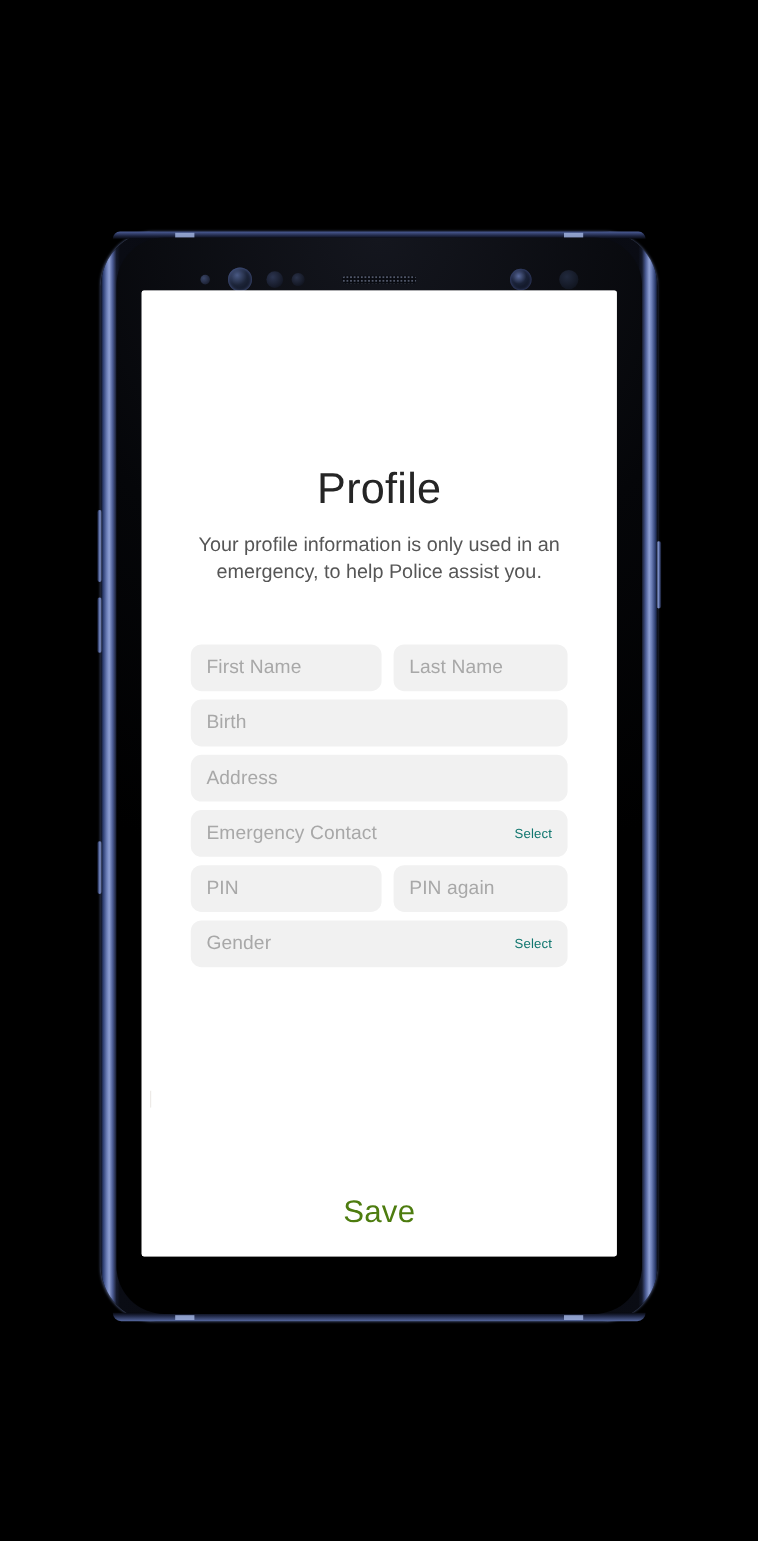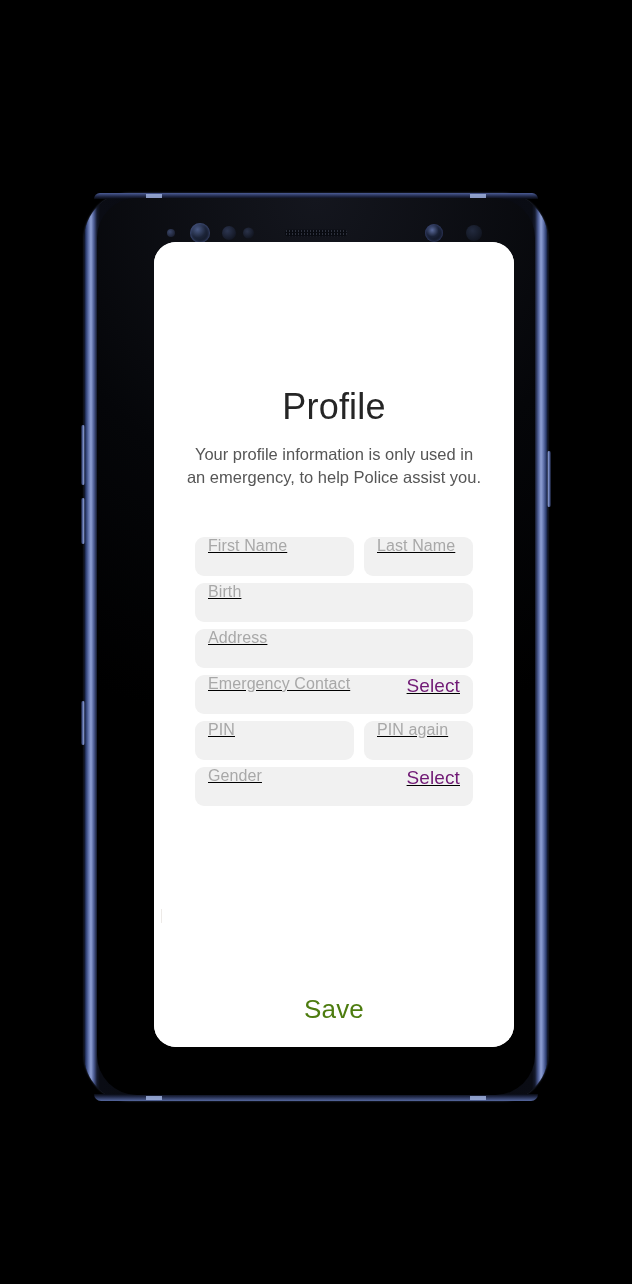--- a/index.html
+++ b/index.html
@@ -147,23 +147,22 @@
   }
 
   
   .screen {
     position: absolute;
     left: 21px;
     right: 21px;
     top: 44px;
     bottom: 48px;
     background: #ffffff;
-    border-radius: 22px;
+    border-radius: 2px;
     overflow: hidden;
-    margin-left: 36px;
   }
 
   .app {
     position: absolute;
     inset: 0;
     background: #ffffff;
   }
 
   
   .page-title {
@@ -198,39 +197,39 @@
   .form-row {
     display: flex;
     gap: 10px;
     margin-bottom: 7px;
   }
   .field {
     background: #f1f1f1;
     border-radius: 9px;
     height: 39px;
     display: flex;
-    padding: 0 13px;
+    align-items: center;
+    padding: 12px 13px;
     box-sizing: border-box;
     flex: 1 1 auto;
     position: relative;
-    text-decoration: underline;
   }
   .field.left  { flex: 0 0 159px; }
   .field.right { flex: 1 1 auto; }
   .field.full  { flex: 1 1 100%; }
   .field-label {
     font-size: 16px;
     color: #a8a8a8;
     letter-spacing: 0.1px;
     white-space: nowrap;
   }
   .field-action {
     margin-left: auto;
-    font-size: 19px;
-    color: #701a75;
+    font-size: 11px;
+    color: #0f766e;
     letter-spacing: 0.1px;
   }
 
   
   .scroll-tick {
     position: absolute;
     left: 7px;
     top: 667px;
     width: 1px;
     height: 14px;

